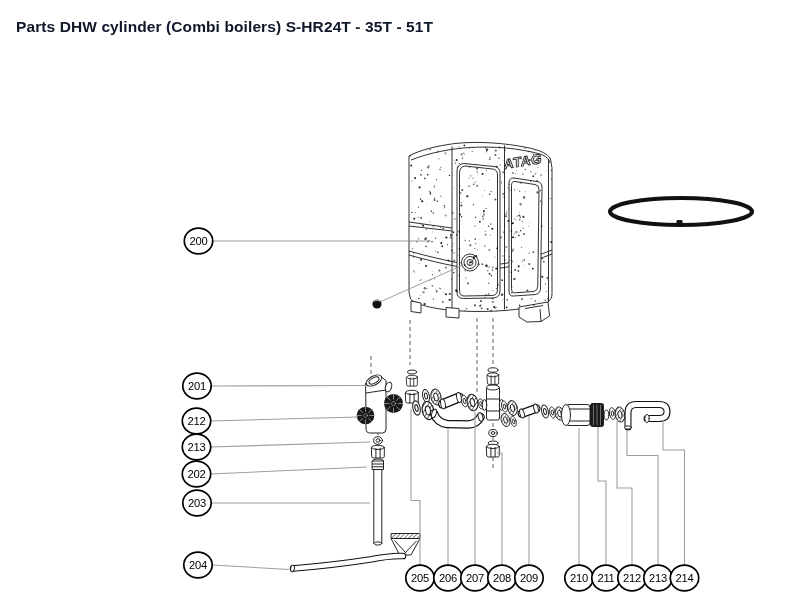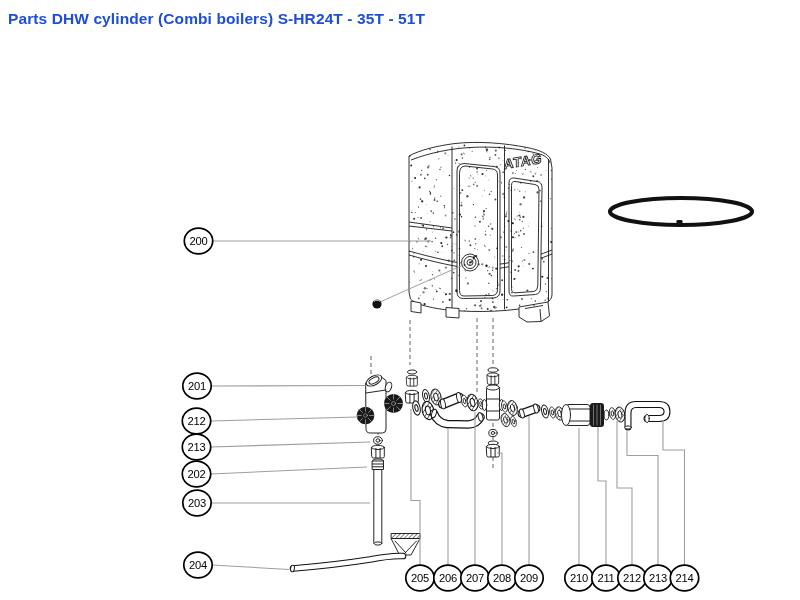--- a/index.html
+++ b/index.html
@@ -1,19 +1,19 @@
 <!DOCTYPE html>
 <html><head>
 <meta charset="utf-8">
 <style>
   html,body{margin:0;padding:0;background:#ffffff;}
   body{width:800px;height:600px;overflow:hidden;font-family:"Liberation Sans",sans-serif;}
   .stage{position:relative;width:800px;height:600px;background:#fff;}
-  .stage h1{position:absolute;top:10px;left:8px;margin:0;font-size:15.5px;line-height:18px;
-            font-weight:bold;color:#1d4ed8;letter-spacing:.1px;}
+  .stage h1{position:absolute;top:10px;left:8px;margin:8px;font-size:15.5px;line-height:18px;
+            font-weight:bold;color:#0f172a;letter-spacing:.1px;}
   svg.diagram{position:absolute;left:0;top:0;}
   .callout text{font-family:"Liberation Sans",sans-serif;font-size:11.2px;letter-spacing:-.3px;}
 </style>
 </head>
 <body>
 
 <div class="stage">
   <h1>Parts DHW cylinder (Combi boilers) S-HR24T - 35T - 51T</h1>
 
   <svg class="diagram" width="800" height="600" viewBox="0 0 800 600">

